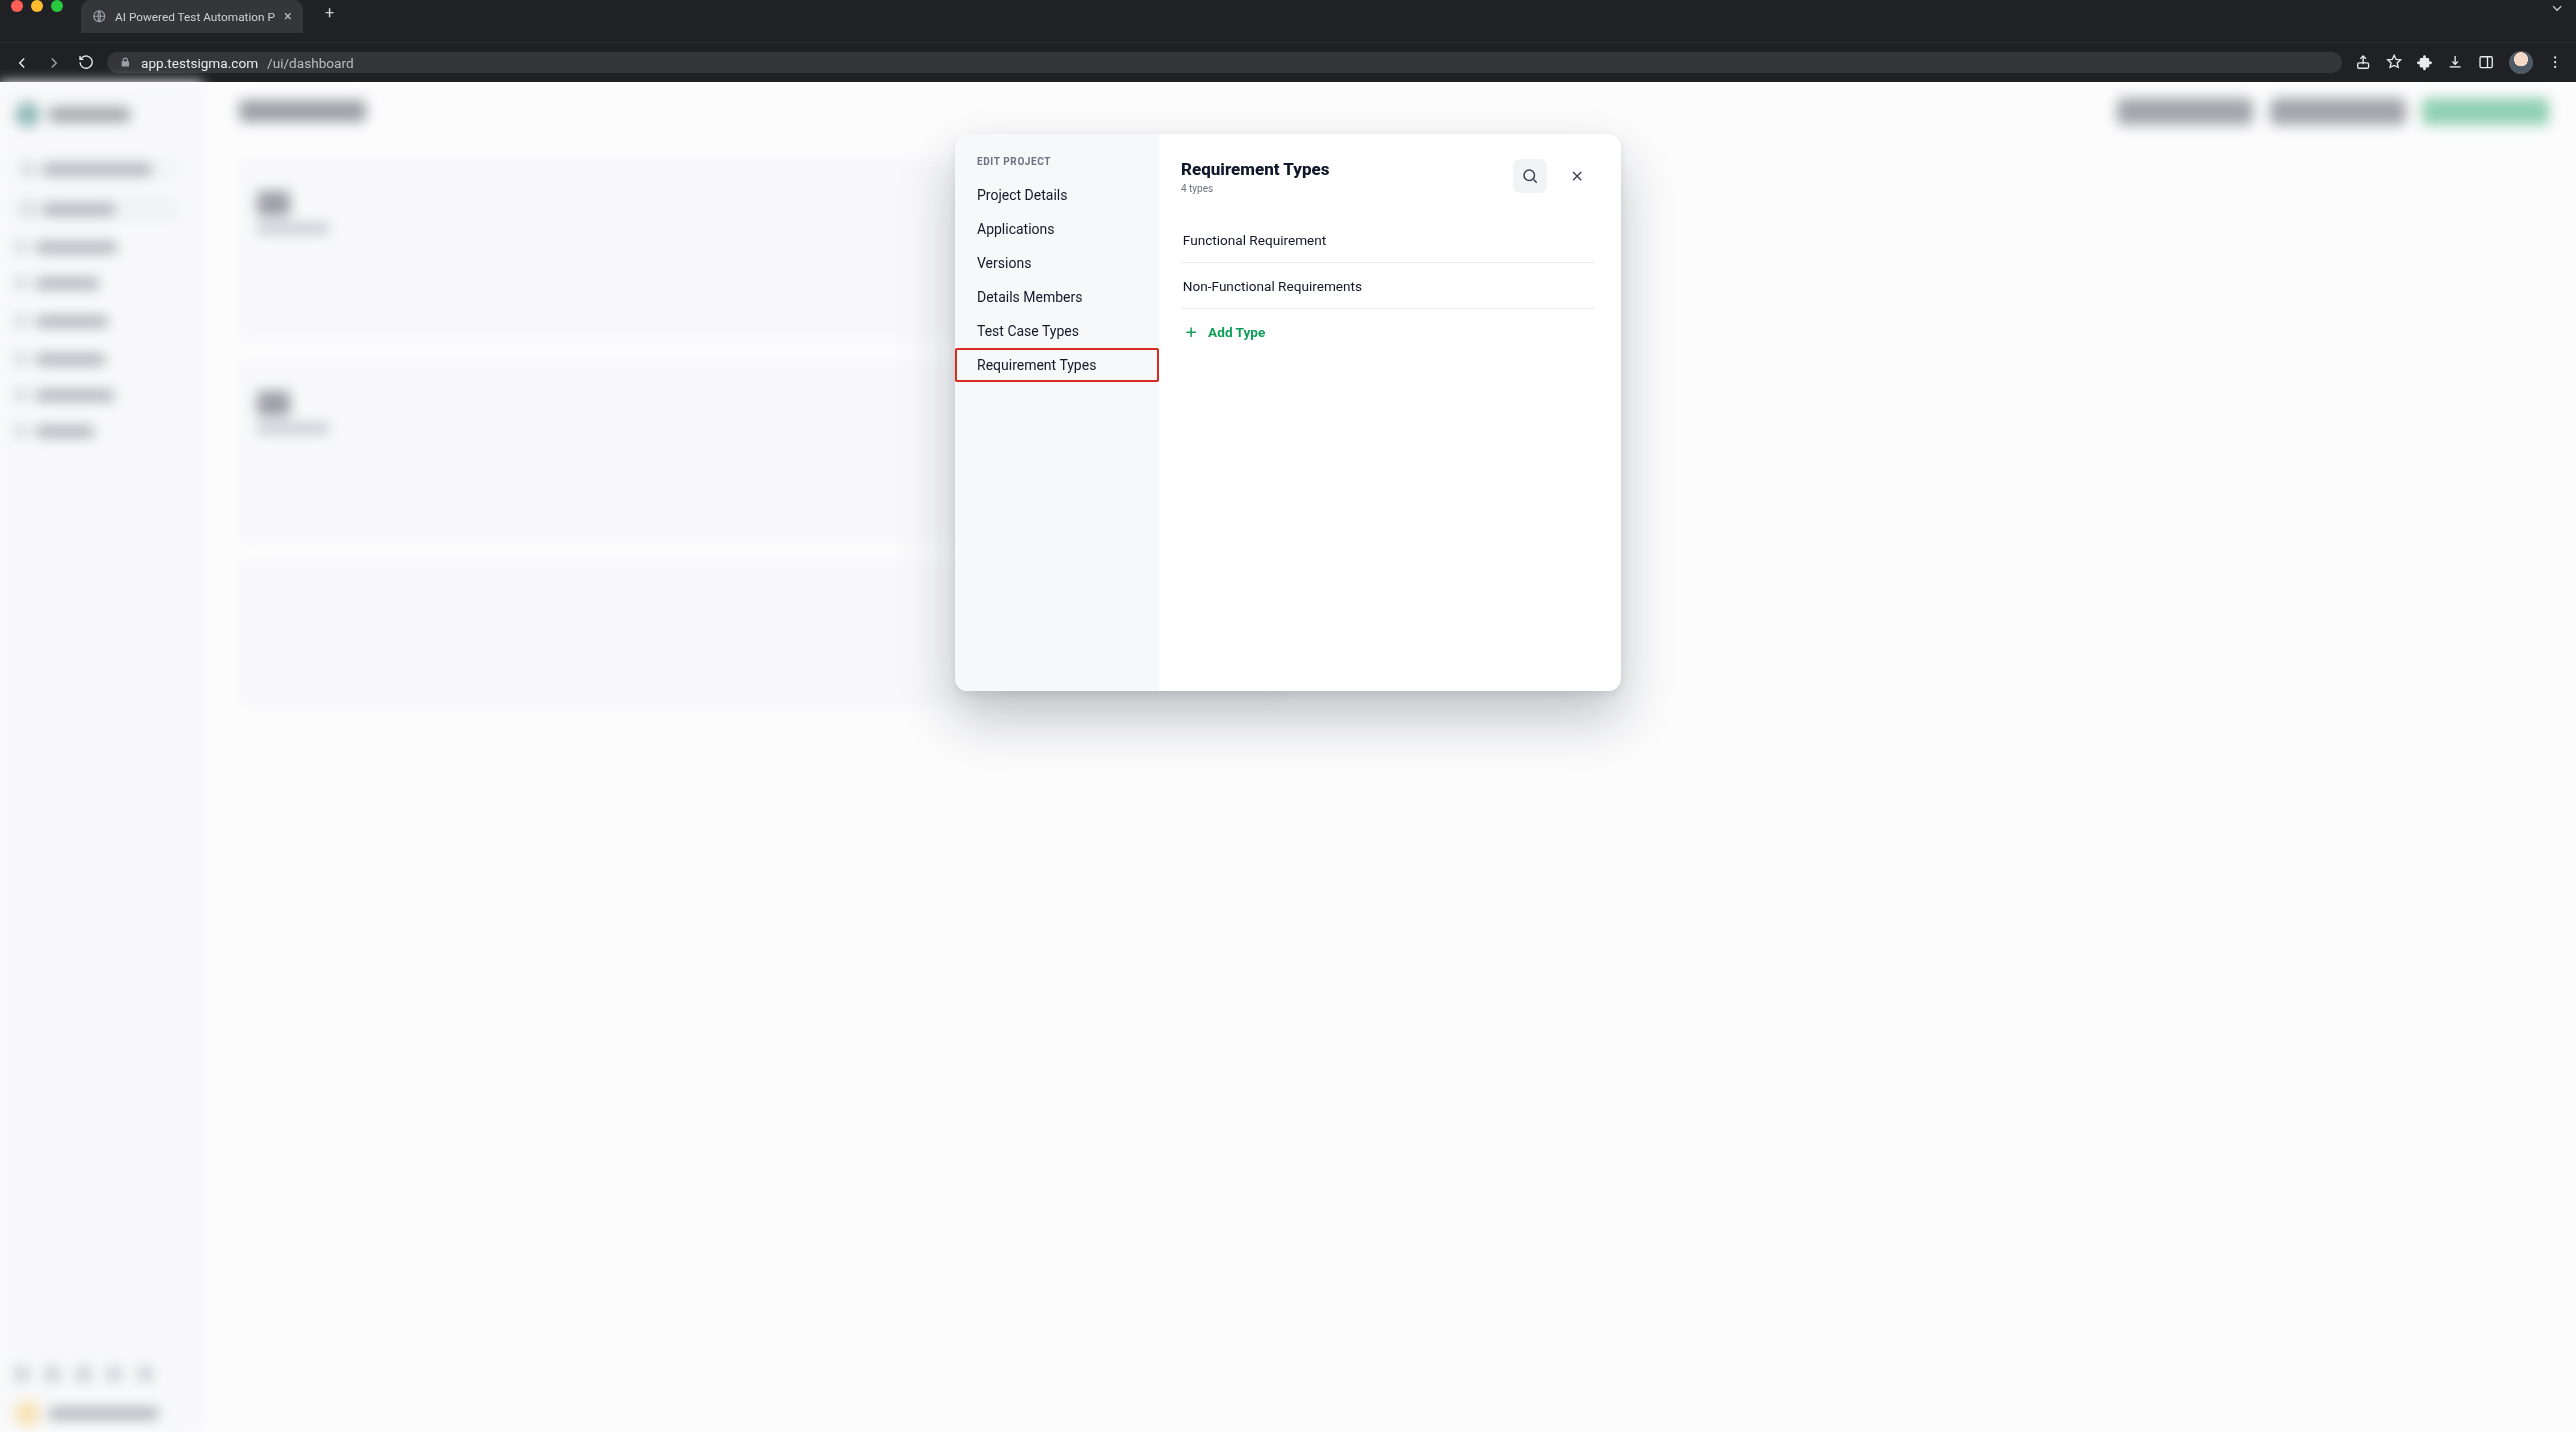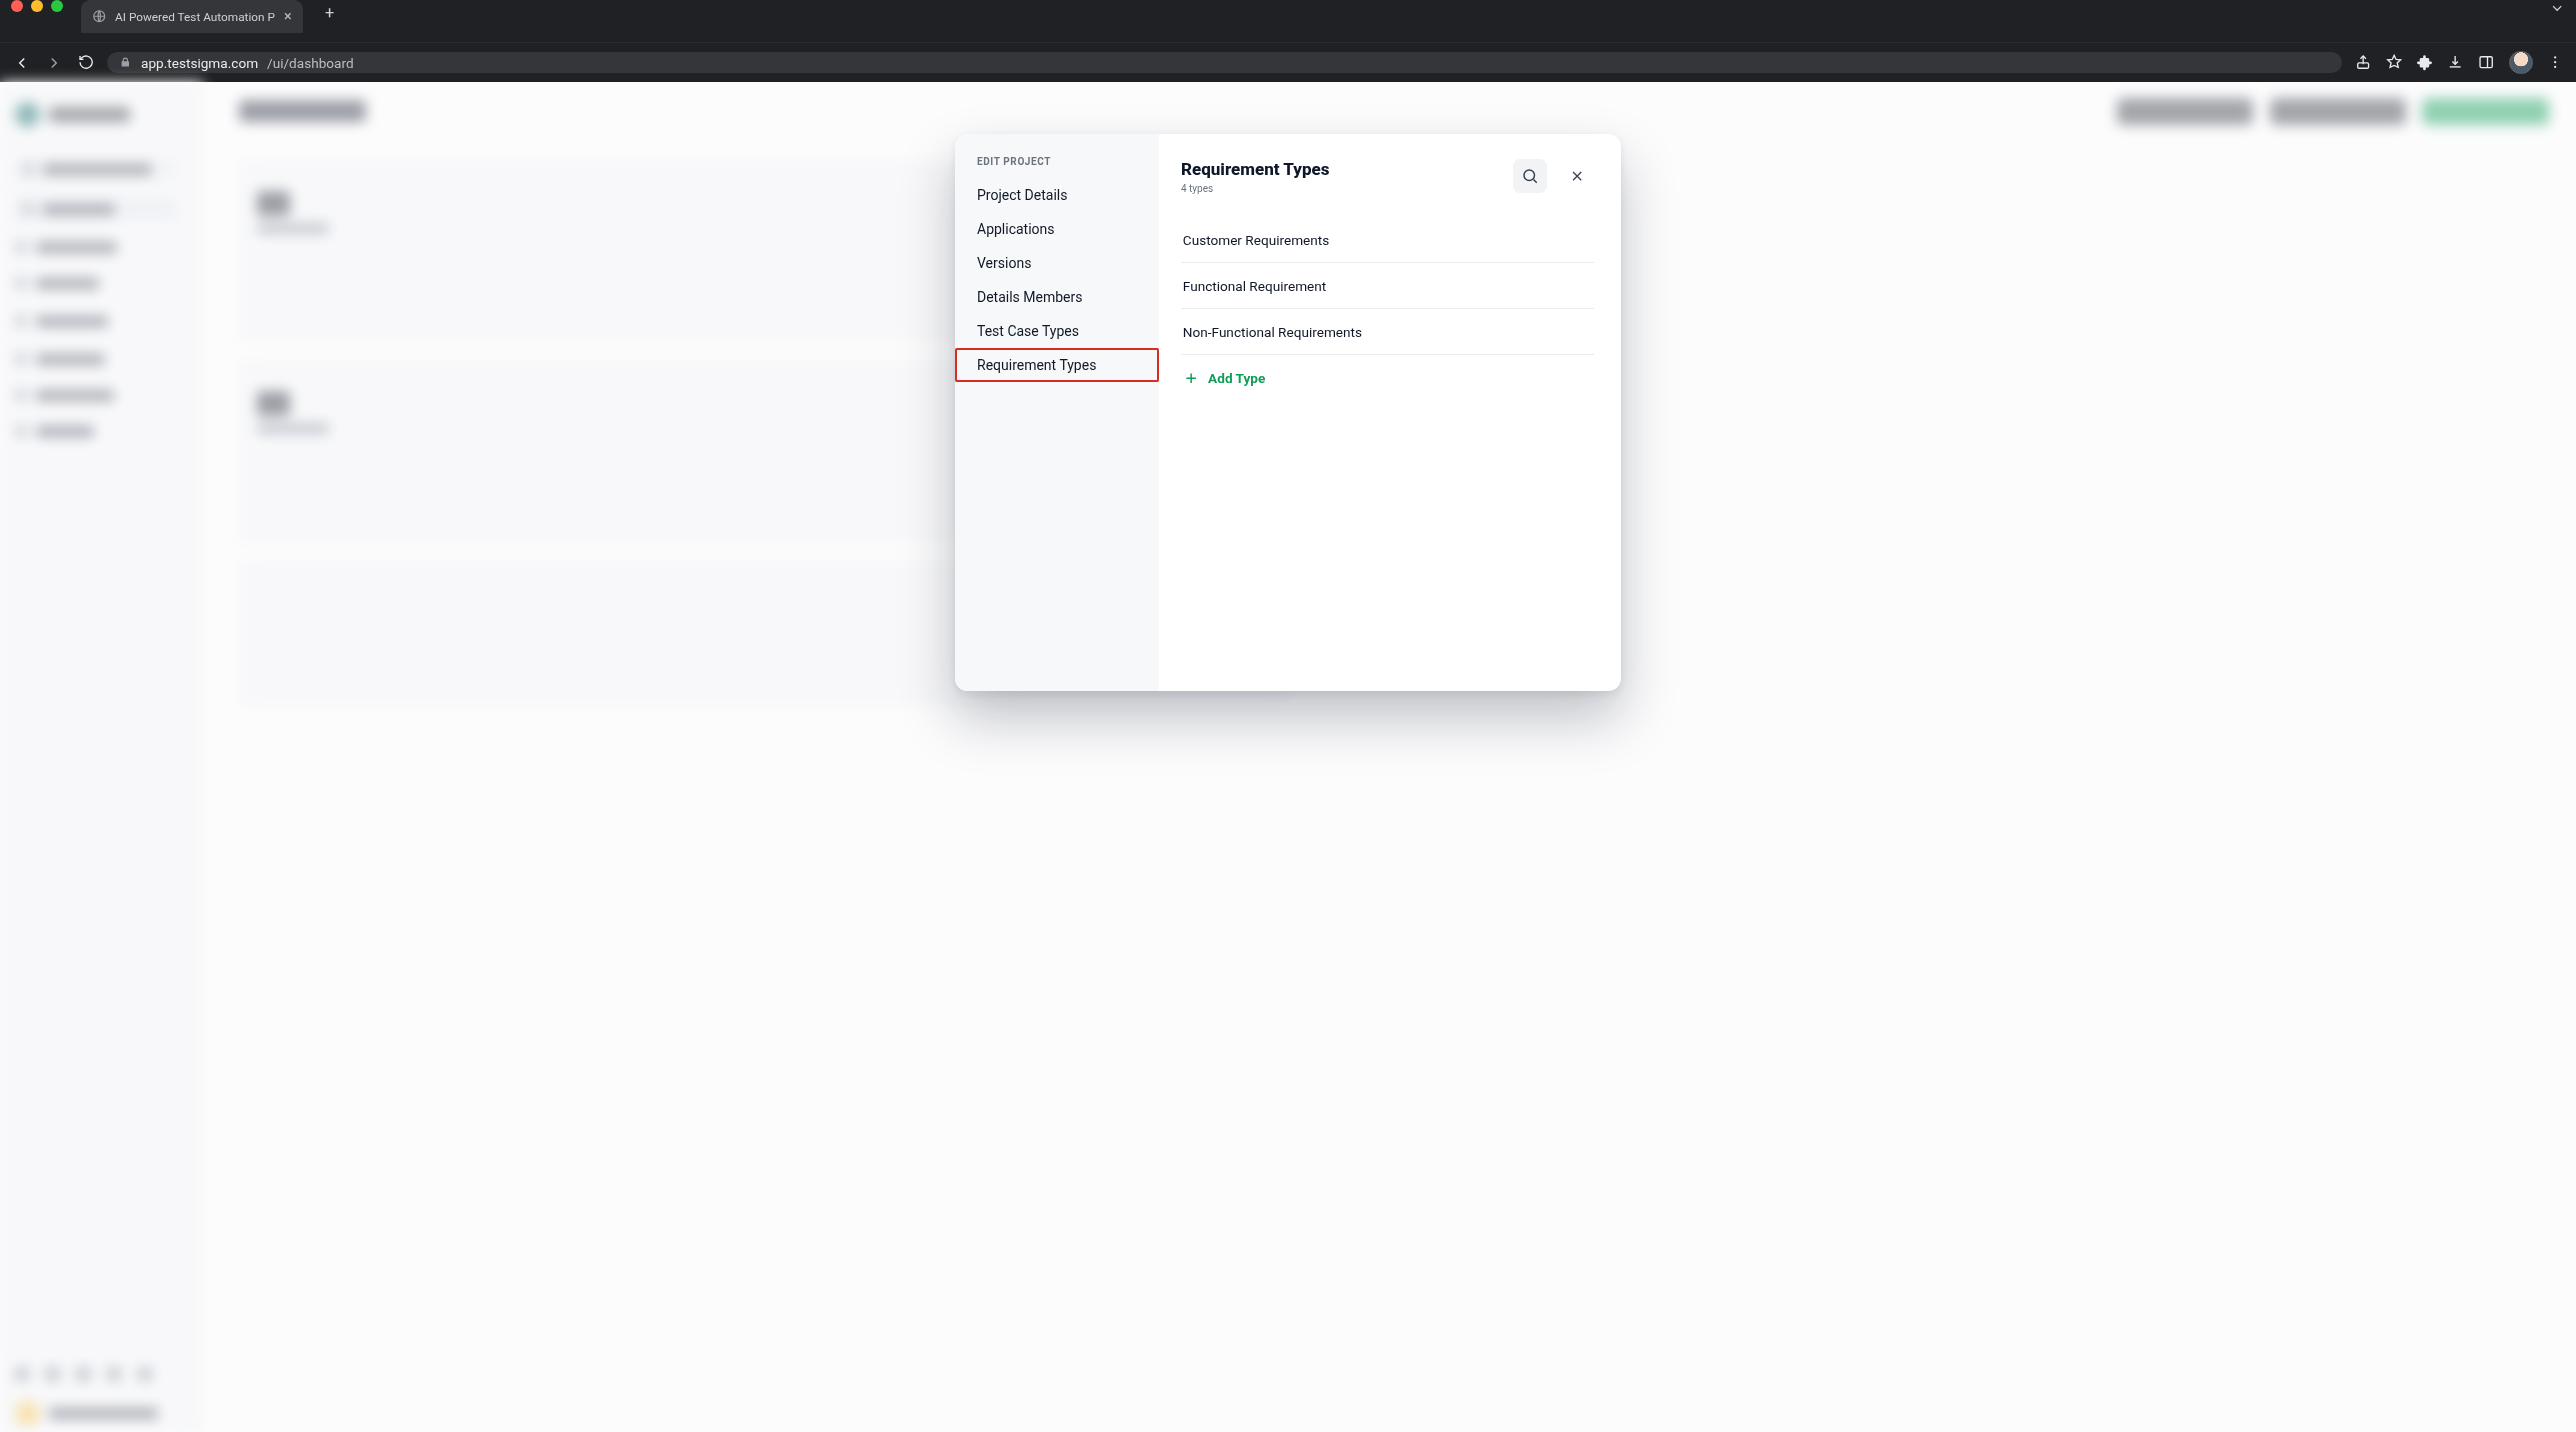--- a/index.html
+++ b/index.html
@@ -281,21 +281,20 @@
           </button>
           <button class="icon-btn">
             <svg viewBox="0 0 24 24" width="16.3" height="16.3" fill="none" stroke="currentColor" stroke-width="2">
                 <path d="M6 6l12 12M18 6L6 18"></path>
               </svg>
           </button>
         </div>
       </div>
 
       <div class="type-list">
-        <div class="type-row">Customer Requirements</div>
         <div class="type-row">Functional Requirement</div>
         <div class="type-row">Non-Functional Requirements</div>
         <div class="add-row">
           <svg viewBox="0 0 24 24" width="16.3" height="16.3" fill="none" stroke="currentColor" stroke-width="2.2">
               <path d="M12 5v14M5 12h14"></path>
             </svg>
           <span>Add Type</span>
         </div>
       </div>
     </div>

